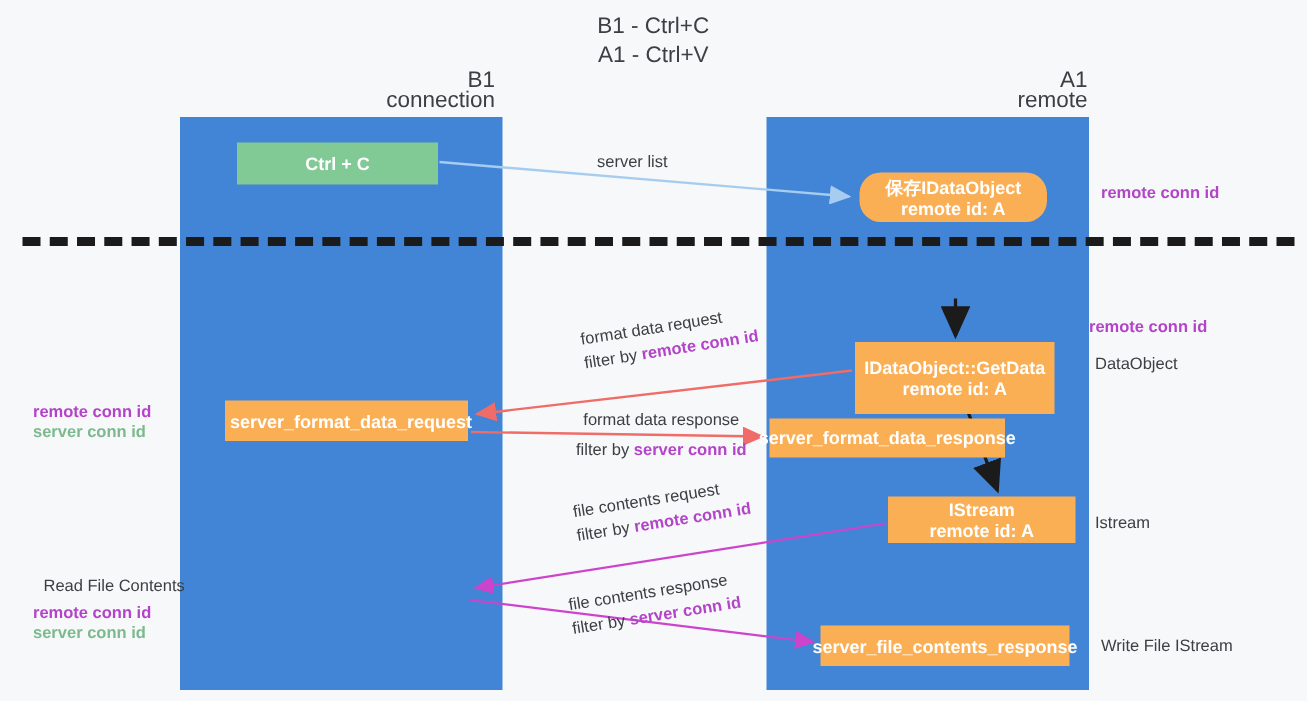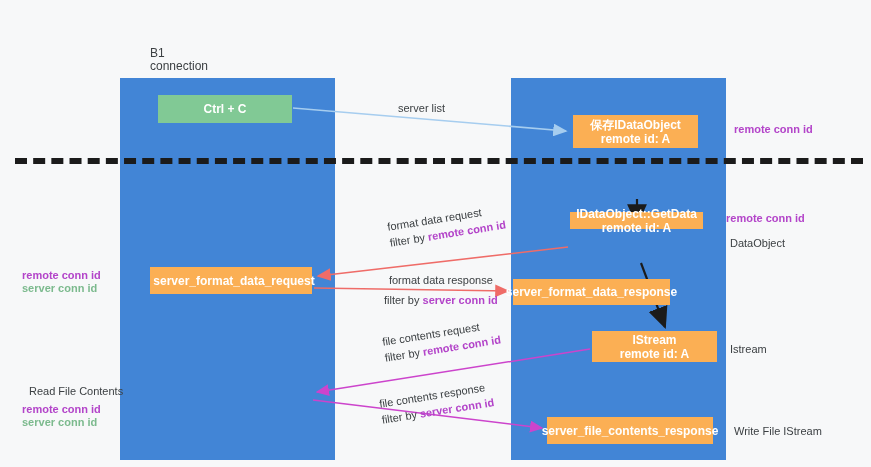--- a/index.html
+++ b/index.html
@@ -23,22 +23,22 @@
     width: 871px;
     text-align: center;
     font-size: 15px;
     color: #3c4043;
     line-height: 19px;
     white-space: pre-line;
   }
   
   .col-header {
     position: absolute;
-    text-align: left;
-    font-size: 12px;
+    text-align: right;
+    font-size: 15px;
     color: #3c4043;
     line-height: 13px;
     white-space: pre-line;
   }
   #hdr-b1 { left: 150px; top: 47px; width: 180px; }
   #hdr-a1 { left: 545px; top: 47px; width: 180px; }
 
   
   .lane {
     position: absolute;
@@ -71,23 +71,23 @@
     box-sizing: border-box;
     padding: 2px 4px;
     white-space: pre-line;
     z-index: 5;
     font-weight: bold;
   }
   .box.green  { background: #81c995; }
   .box.orange { background: #fbaf54; }
 
   #box-ctrl-c        { left: 158px; top: 95px;  width: 134px; height: 28px; }
-  #box-idataobject   { left: 573px; top: 115px; width: 125px; height: 33px; }
+  #box-idataobject   { left: 573px; top: 115px; width: 125px; height: 33px; border-radius: 14px; }
   #box-ctrl-v        { left: 576px; top: 172px; width: 121px; height: 26px; }
-  #box-getdata       { left: 570px; top: 212px; width: 133px; height: 17px; }
+  #box-getdata       { left: 570px; top: 228px; width: 133px; height: 48px; }
   #box-fmt-req       { left: 150px; top: 267px; width: 162px; height: 27px; padding-left: 10px; }
   #box-fmt-resp      { left: 513px; top: 279px; width: 157px; height: 26px; }
   #box-istream       { left: 592px; top: 331px; width: 125px; height: 31px; }
   #box-file-req      { left: 150px; top: 384px; width: 161px; height: 26px; }
   #box-file-resp     { left: 547px; top: 417px; width: 166px; height: 27px; }
 
   
   .edge-label {
     position: absolute;
     font-size: 11px;
@@ -140,23 +140,27 @@
   }
 </style>
 </head>
 <body>
 
 <div id="canvas">
 
   <div class="lane" id="lane-b1"></div>
   <div class="lane" id="lane-a1"></div>
 
+  <div id="title">B1 - Ctrl+C
+A1 - Ctrl+V</div>
 
   <div class="col-header" id="hdr-b1">B1
 connection</div>
+  <div class="col-header" id="hdr-a1">A1
+remote</div>
 
   <svg id="arrows" viewBox="0 0 871 467">
     <defs>
       <marker id="ah-blue" markerWidth="9" markerHeight="8" refX="8" refY="4" orient="auto">
         <path d="M0,0 L9,4 L0,8 z" fill="#a6cdef"></path>
       </marker>
       <marker id="ah-red" markerWidth="9" markerHeight="8" refX="8" refY="4" orient="auto">
         <path d="M0,0 L9,4 L0,8 z" fill="#ef6c68"></path>
       </marker>
       <marker id="ah-mag" markerWidth="9" markerHeight="8" refX="8" refY="4" orient="auto">

